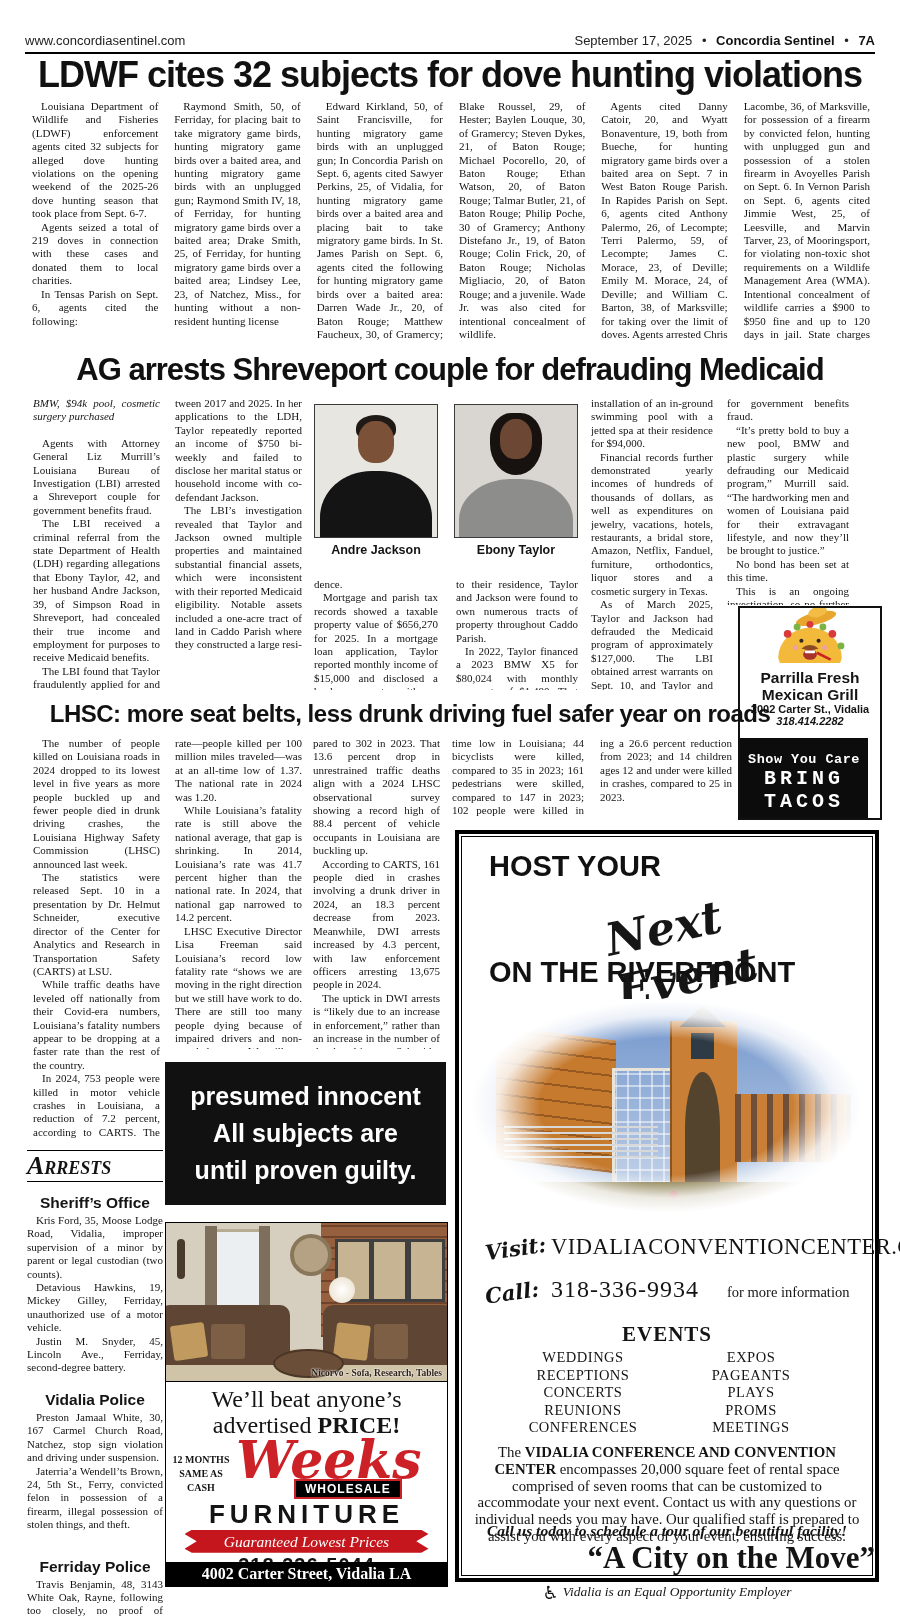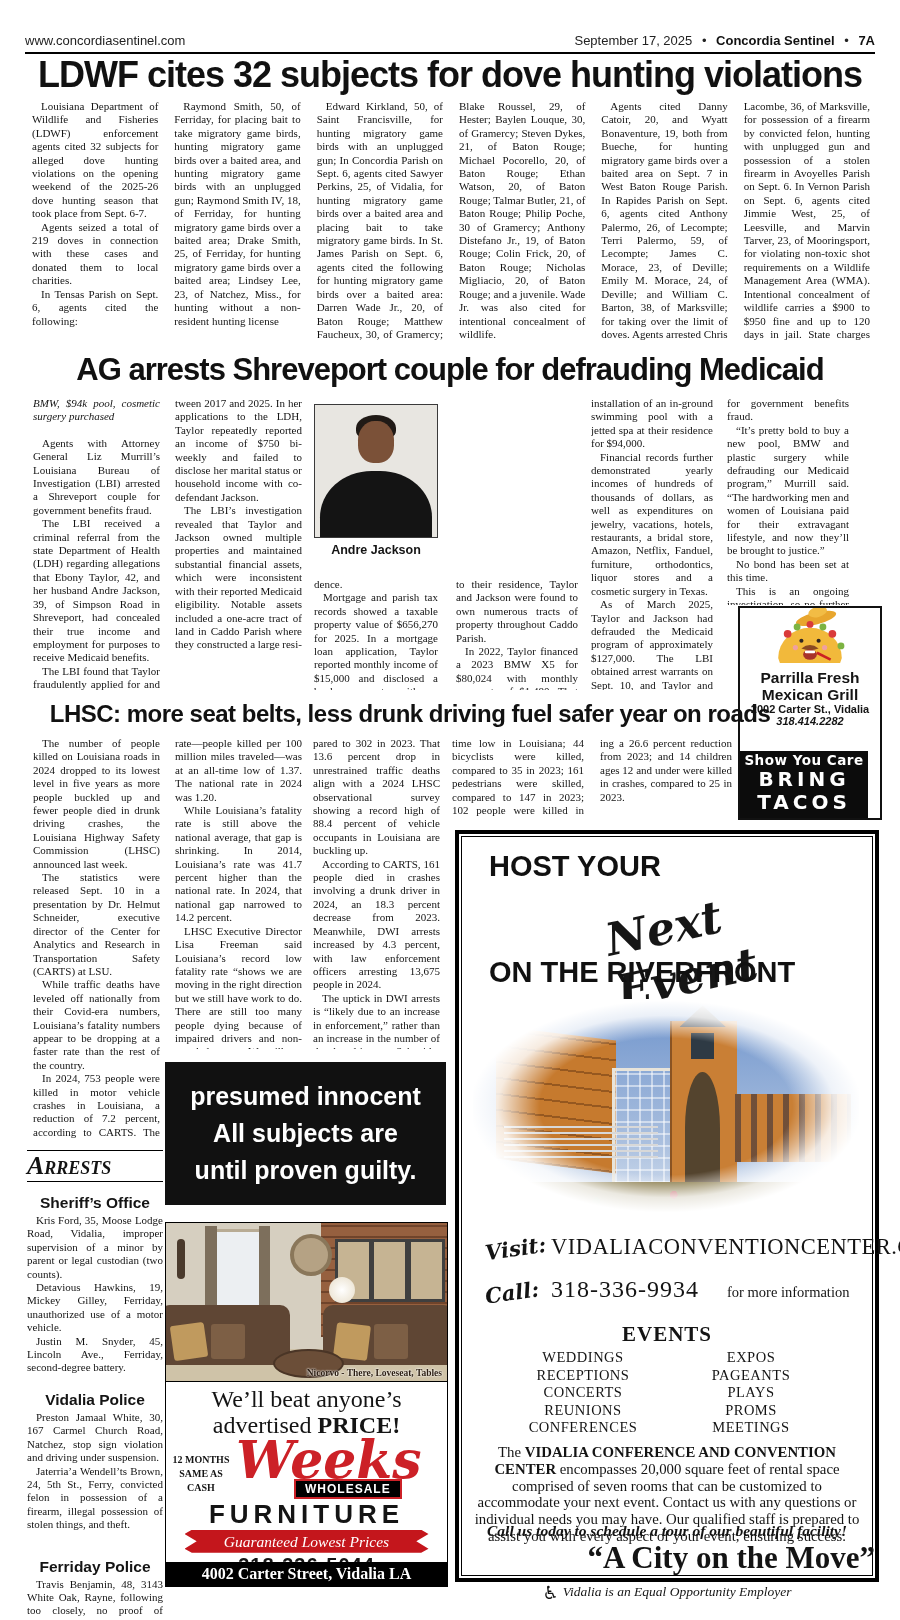--- a/index.html
+++ b/index.html
@@ -94,20 +94,28 @@
 
 <div class="abs" style="left:314px;top:404px;width:264px;">
   <div style="display:flex;gap:16px;">
     <div>
       <div class="fig" style="background:#e8e6e1;">
         <div class="head" style="top:10px;width:40px;height:26px;background:#201a16;border-radius:50% 50% 40% 40%;"></div>
         <div class="head" style="top:16px;width:36px;height:42px;background:#7b5138;"></div>
         <div class="body" style="width:112px;height:66px;background:#141414;"></div>
       </div>
       <div class="cap">Andre Jackson</div>
+    </div>
+    <div>
+      <div class="fig" style="background:#d9d6d1;">
+        <div class="head" style="top:8px;width:52px;height:62px;background:#17120f;border-radius:45% 45% 55% 55%;"></div>
+        <div class="head" style="top:14px;width:32px;height:40px;background:#6b4734;"></div>
+        <div class="body" style="width:114px;height:58px;background:#8d8d8b;"></div>
+      </div>
+      <div class="cap">Ebony Taylor</div>
     </div>
   </div>
 </div>
 <div class="abs np cont" style="left:314px;top:578px;width:124px;height:112px;">
     <p>dence.</p>
     <p>Mortgage and parish tax records showed a taxable property value of $656,270 for 2025. In a mortgage loan application, Taylor reported monthly income of $15,000 and disclosed a bank account with a balance of $350,000. In addition</p>
   </div>
 <div class="abs np cont" style="left:456px;top:578px;width:122px;height:112px;">
     <p>to their residence, Taylor and Jackson were found to own numerous tracts of property throughout Caddo Parish.</p>
     <p>In 2022, Taylor financed a 2023 BMW X5 for $80,024 with monthly payments of $1,480. That same year, Taylor and Jackson contracted the</p>
@@ -143,21 +151,21 @@
       <path d="M40 47 q10 -8 20 0 q-10 4 -20 0" fill="#8a4a22"></path>
       <ellipse cx="50" cy="54" rx="8" ry="6" fill="#a8322a"></ellipse>
       <rect x="44" y="49.5" width="12" height="3" rx="1.5" fill="#fff"></rect>
       <line x1="58" y1="52" x2="74" y2="60" stroke="#c22" stroke-width="3"></line>
     </svg>
   </div>
   <div class="taco-brand" style="font-size:15.5px;">Parrilla Fresh</div>
   <div class="taco-brand" style="font-size:15.5px;">Mexican Grill</div>
   <div class="taco-brand" style="font-size:11px;margin-top:1px;">2002 Carter St., Vidalia</div>
   <div class="taco-brand" style="font-size:11px;font-style:italic;">318.414.2282</div>
-  <div class="taco-black" style="position:absolute;left:0;right:12px;bottom:0;height:66px;padding-top:1px;">
+  <div class="taco-black" style="position:absolute;left:0;right:12px;bottom:0;height:66px;padding-top:14px;font-family:Liberation Mono, monospace;">
     <div style="font-size:13.5px;font-weight:700;letter-spacing:.5px;">Show You Care</div>
     <div style="font-size:20px;font-weight:800;letter-spacing:4px;line-height:23px;">BRING</div>
     <div style="font-size:20px;font-weight:800;letter-spacing:4px;line-height:23px;">TACOS</div>
   </div>
 </div>
 
 <h2 class="abs headline" style="left:25px;top:702px;width:770px;font-size:24px;margin:0;letter-spacing:-.5px;">LHSC: more seat belts, less drunk driving fuel safer year on roads</h2>
 <div class="abs np" style="left:33px;top:737px;width:127px;height:404px;">
     <p>The number of people killed on Louisiana roads in 2024 dropped to its lowest level in five years as more people buckled up and fewer people died in drunk driving crashes, the Louisiana Highway Safety Commission (LHSC) announced last week.</p>
     <p>The statistics were released Sept. 10 in a presentation by Dr. Helmut Schneider, executive director of the Center for Analytics and Research in Transportation Safety (CARTS) at LSU.</p>
@@ -221,21 +229,21 @@
     <div class="abs" style="left:86%;top:10%;width:11%;height:36%;background:#c6b493;border:3px solid #3f3f3f;"></div>
     <div class="abs" style="left:58%;top:34%;width:26px;height:26px;border-radius:50%;background:radial-gradient(#fff,#e7ddc8);"></div>
     <div class="abs" style="left:0;bottom:0;width:100%;height:20%;background:#cfc3a8;"></div>
     <div class="abs" style="left:-2%;bottom:10%;width:46%;height:38%;background:#5f4634;border-radius:10px 10px 4px 4px;"></div>
     <div class="abs" style="left:56%;bottom:10%;width:46%;height:38%;background:#5f4634;border-radius:10px 10px 4px 4px;"></div>
     <div class="abs" style="left:2%;bottom:14%;width:12%;height:22%;background:#c09a5e;transform:rotate(-8deg);border-radius:3px;"></div>
     <div class="abs" style="left:16%;bottom:14%;width:12%;height:22%;background:#7d5f45;border-radius:3px;"></div>
     <div class="abs" style="left:60%;bottom:14%;width:12%;height:22%;background:#c09a5e;transform:rotate(7deg);border-radius:3px;"></div>
     <div class="abs" style="left:74%;bottom:14%;width:12%;height:22%;background:#7d5f45;border-radius:3px;"></div>
     <div class="abs" style="left:38%;bottom:2%;width:24%;height:16%;background:#6b4e38;border-radius:50%;border:2px solid #4a3526;"></div>
-    <div class="abs" style="right:5px;bottom:3px;font-size:9.5px;font-weight:700;color:#2a1c10;text-shadow:0 0 2px #fff,0 0 2px #fff;">Nicorvo - There, Loveseat, Tables</div>
+    <div class="abs" style="right:5px;bottom:3px;font-size:9.5px;font-weight:700;color:#2a1c10;text-shadow:0 0 2px #fff,0 0 2px #fff;">Nicorvo - Sofa, Research, Tables</div>
   </div>
   <div class="weeks-tag">We’ll beat anyone’s</div>
   <div class="weeks-tag" style="margin-top:0;"><span>advertised </span><b>PRICE!</b></div>
   <div style="position:relative;height:62px;">
     <div class="abs" style="left:6px;top:14px;width:58px;font-size:10px;font-weight:700;text-align:center;line-height:14px;">
         <div>12 MONTHS</div>
         <div>SAME AS</div>
         <div>CASH</div>
       </div>
     <div class="abs" style="left:70px;top:-10px;font-family:'DejaVu Serif',serif;font-style:italic;font-weight:700;font-size:52px;color:#cc2127;">Weeks</div>

